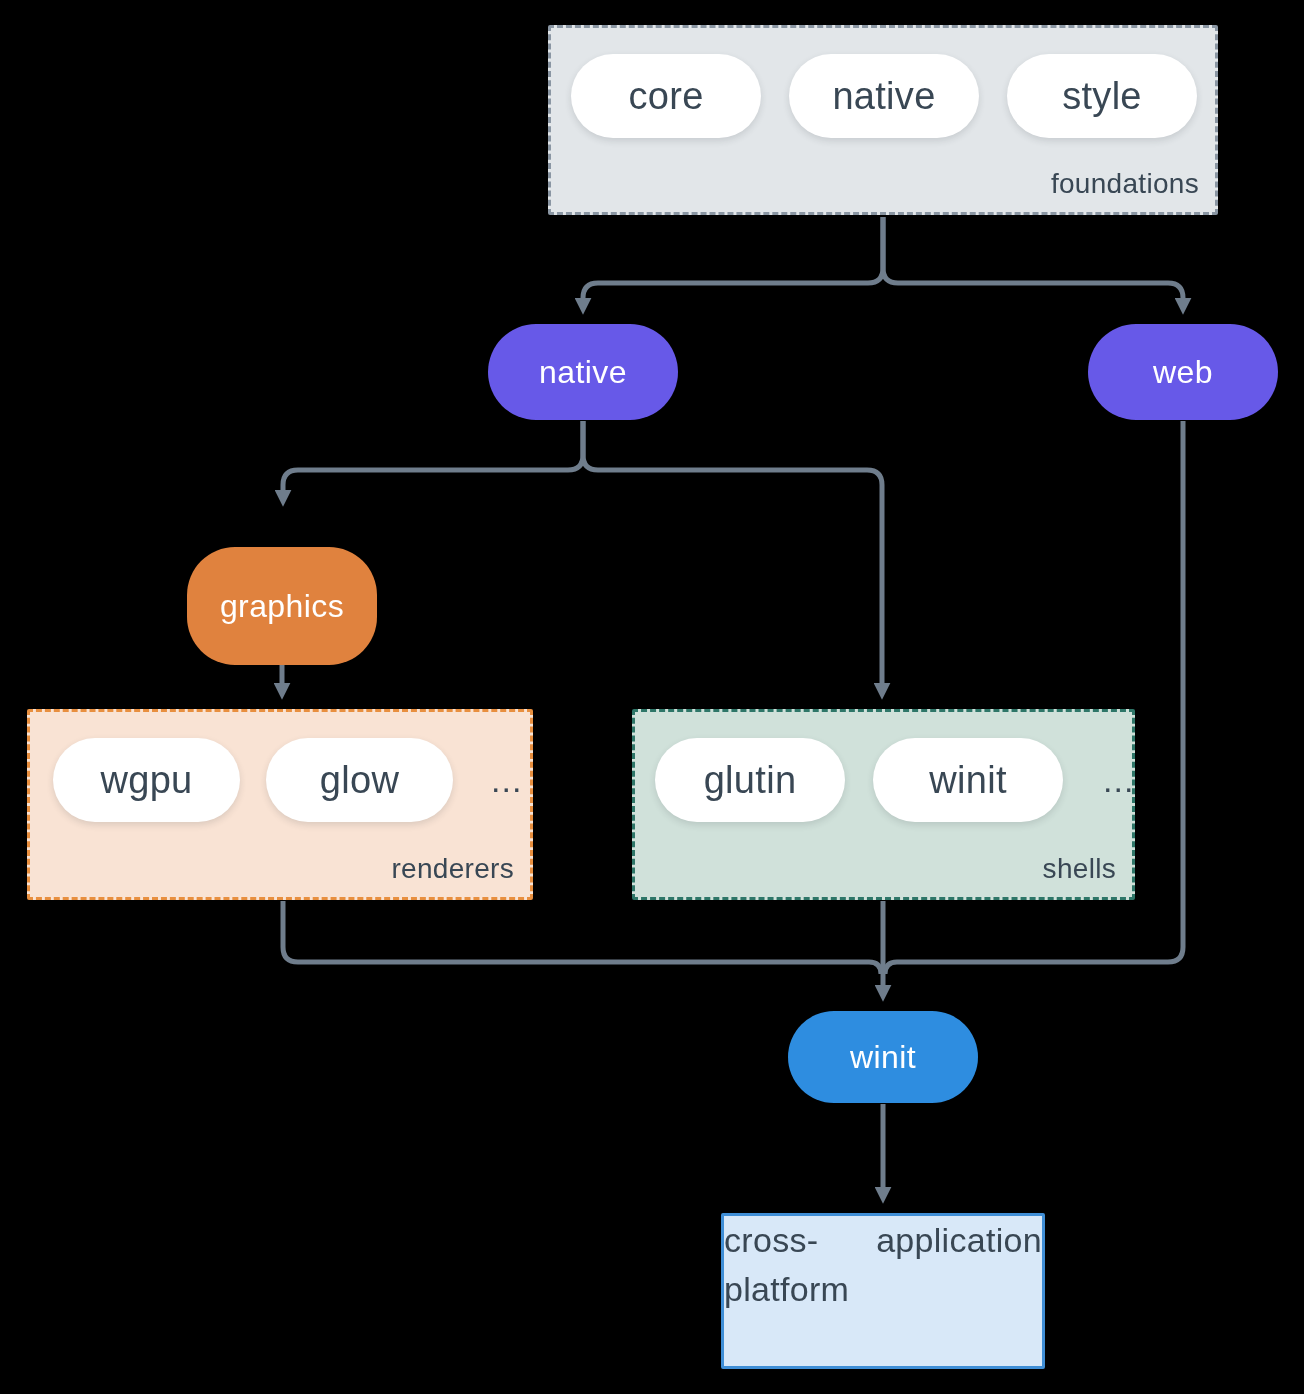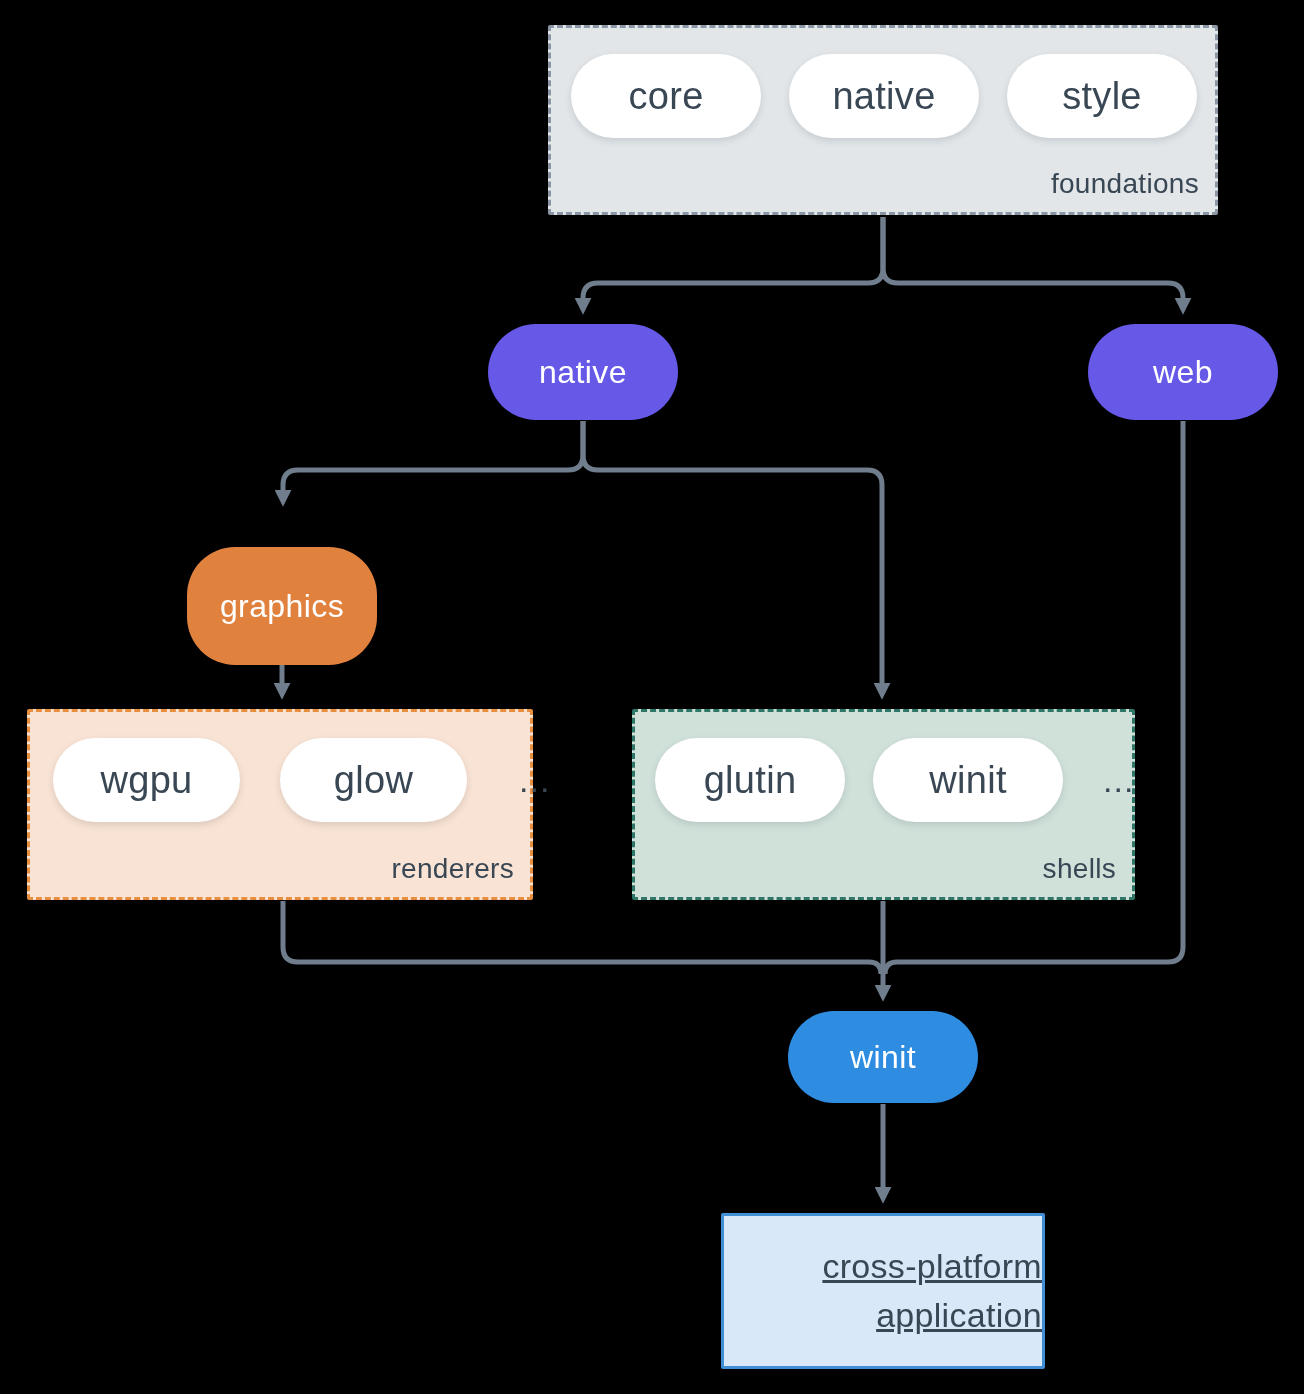--- a/index.html
+++ b/index.html
@@ -62,21 +62,21 @@
     color:var(--text-dark);
     letter-spacing:0.3px;
   }
   .pill.white{
     width:190px;height:84px;
     background:var(--pill-white);
     border-radius:42px;
     box-shadow:0 3px 7px rgba(40,50,60,0.14);
   }
   .group.renderers .pill.white{width:187px;}
-  .group.renderers .pill-row{gap:40px;left:23px;}
+  .group.renderers .pill-row{gap:26px;left:23px;}
   .more{
     font-size:34px;
     color:var(--text-dark);
     margin-left:12px;
     letter-spacing:1px;
   }
   .group-label{
     position:absolute;right:16px;bottom:12px;
     font-size:28px;
     color:var(--text-dark);
@@ -94,26 +94,25 @@
   .node-pill.native{left:488px;top:324px;background:var(--purple);}
   .node-pill.web{left:1088px;top:324px;background:var(--purple);}
   .node-pill.graphics{left:187px;top:515px;background:var(--orange);height:118px;margin-top:32px;}
   .node-pill.iced{left:788px;top:1011px;background:var(--blue);height:92px;border-radius:46px;}
   .app-box{
     position:absolute;
     left:721px;top:1213px;width:324px;height:156px;
     background:var(--app-fill);
     border:3px solid var(--app-border);
     border-radius:2px;
-    display:flex;flex-direction:column;align-items:flex-end;justify-content:center;
+    display:flex;flex-direction:row;align-items:flex-start;justify-content:center;
     color:var(--text-dark);
     font-size:34px;
     line-height:49px;
     letter-spacing:0.3px;
-    text-decoration:underline;
   }
 </style>
 </head>
 <body>
 
 <div class="canvas">
 
   <svg class="edges" viewBox="0 0 1304 1394" xmlns="http://www.w3.org/2000/svg">
     <defs>
       <marker id="arrow" viewBox="0 0 10 10" refX="2.5" refY="5" markerWidth="3.4" markerHeight="3.4" orient="auto" markerUnits="strokeWidth">

